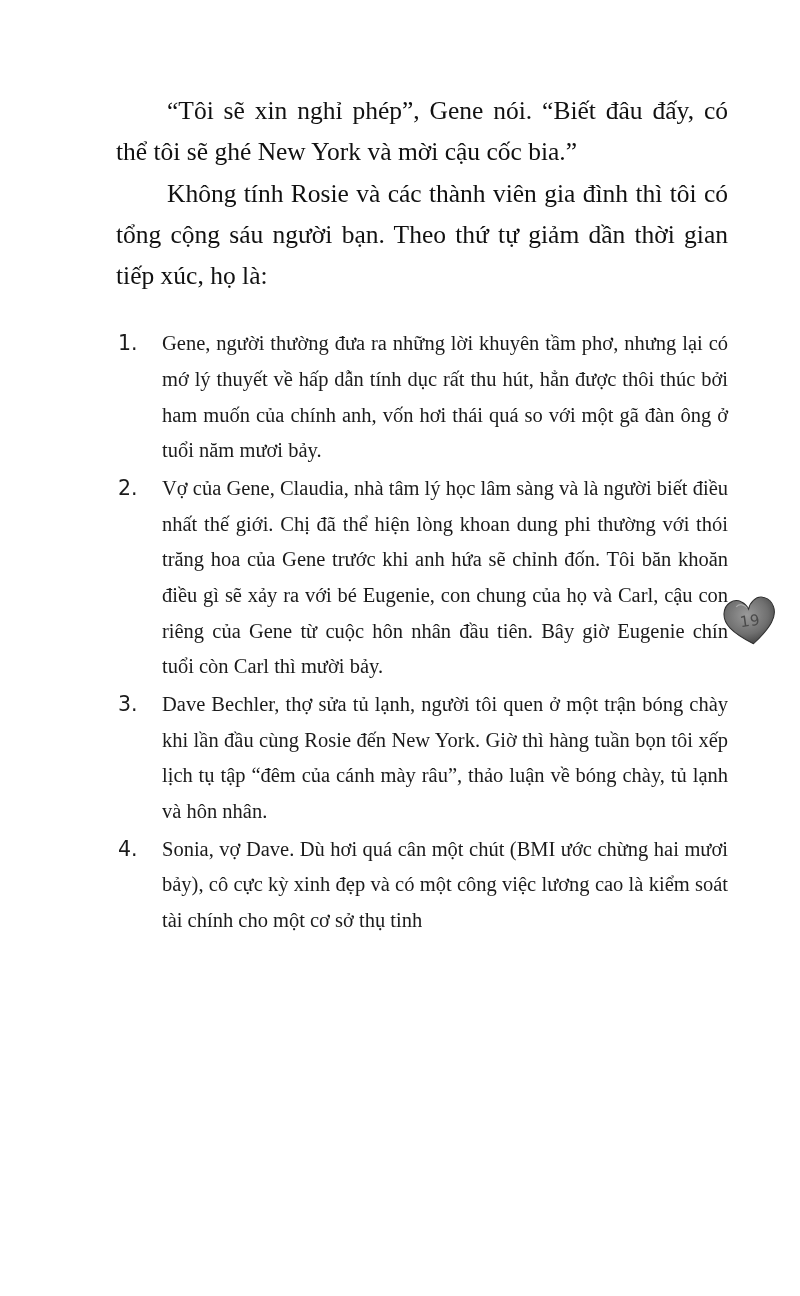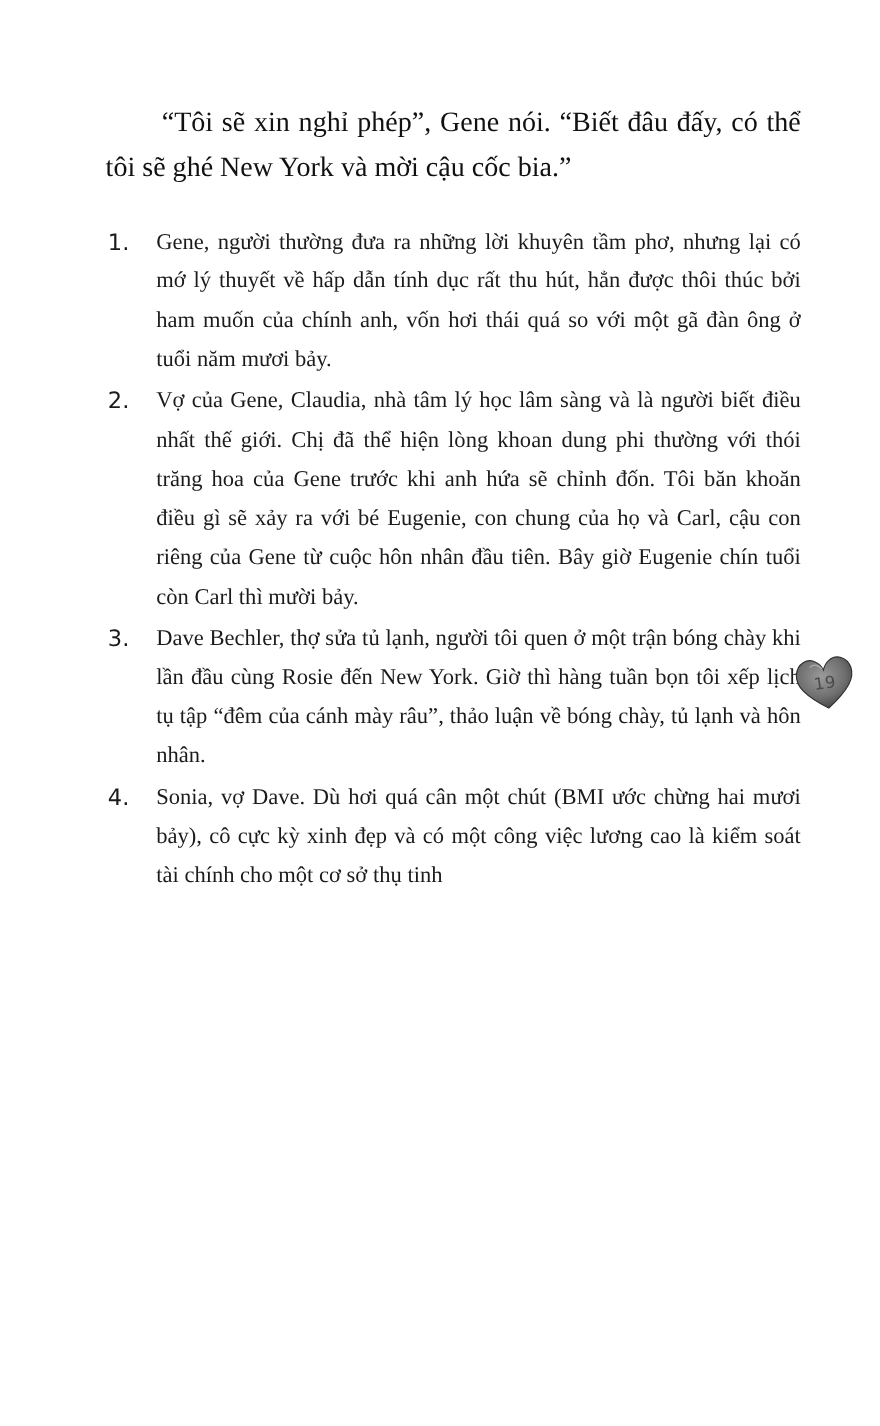--- a/index.html
+++ b/index.html
@@ -14,20 +14,21 @@
     color: #1b1b1b;
     position: relative;
     overflow: hidden;
   }
 
   .page {
     position: absolute;
     inset: 0;
     padding: 90px 72px 60px 96px;
     box-sizing: border-box;
+    margin-left: 20px;
   }
 
   
   .prose {
     font-family: "Liberation Serif", serif;
     font-size: 25.5px;
     line-height: 1.62;
     text-align: justify;
     color: #111;
   }
@@ -87,20 +88,21 @@
     letter-spacing: 0.5px;
   }
 </style>
 </head>
 <body>
 
 <div class="page">
 
   <div class="prose">
     <p>“Tôi sẽ xin nghỉ phép”, Gene nói. “Biết đâu đấy, có thể tôi sẽ ghé New York và mời cậu cốc bia.”</p>
+    <p>Không tính Rosie và các thành viên gia đình thì tôi có tổng cộng sáu người bạn. Theo thứ tự giảm dần thời gian tiếp xúc, họ là:</p>
   </div>
 
   <ol class="list" style="list-style:none;padding:0;margin-left:0;">
     <li class="list-item">
       <span class="list-num">1.</span>
       <span class="list-text">Gene, người thường đưa ra những lời khuyên tầm phơ, nhưng lại có mớ lý thuyết về hấp dẫn tính dục rất thu hút, hẳn được thôi thúc bởi ham muốn của chính anh, vốn hơi thái quá so với một gã đàn ông ở tuổi năm mươi bảy.</span>
     </li>
     <li class="list-item">
       <span class="list-num">2.</span>
       <span class="list-text">Vợ của Gene, Claudia, nhà tâm lý học lâm sàng và là người biết điều nhất thế giới. Chị đã thể hiện lòng khoan dung phi thường với thói trăng hoa của Gene trước khi anh hứa sẽ chỉnh đốn. Tôi băn khoăn điều gì sẽ xảy ra với bé Eugenie, con chung của họ và Carl, cậu con riêng của Gene từ cuộc hôn nhân đầu tiên. Bây giờ Eugenie chín tuổi còn Carl thì mười bảy.</span>

